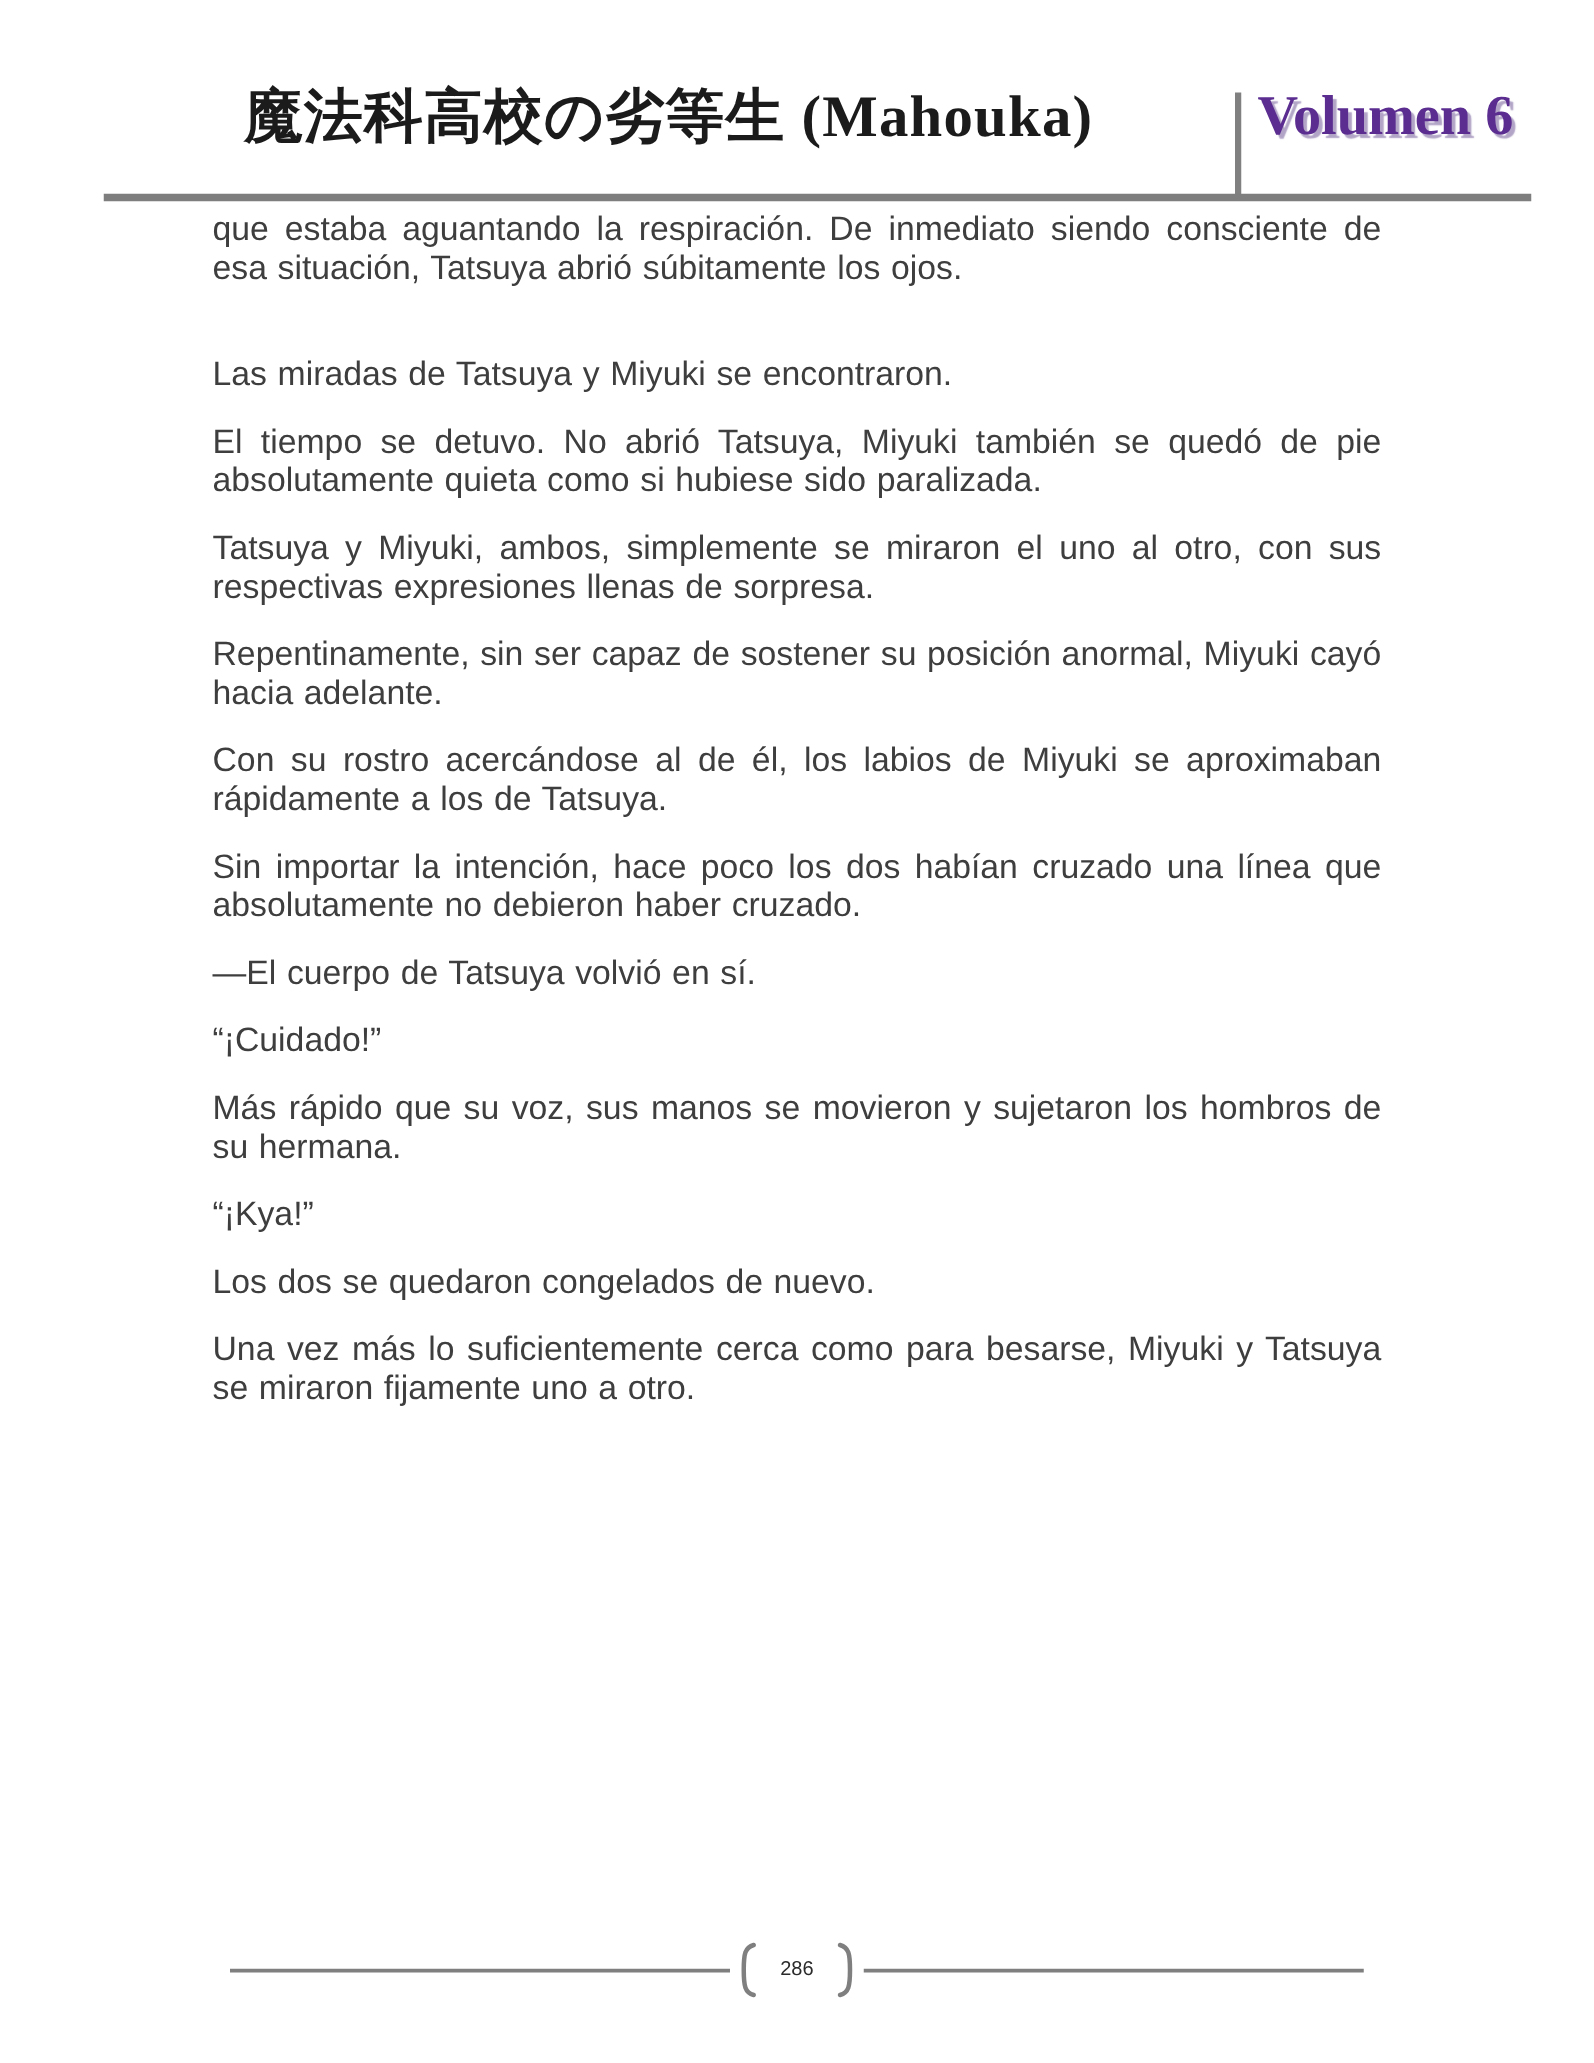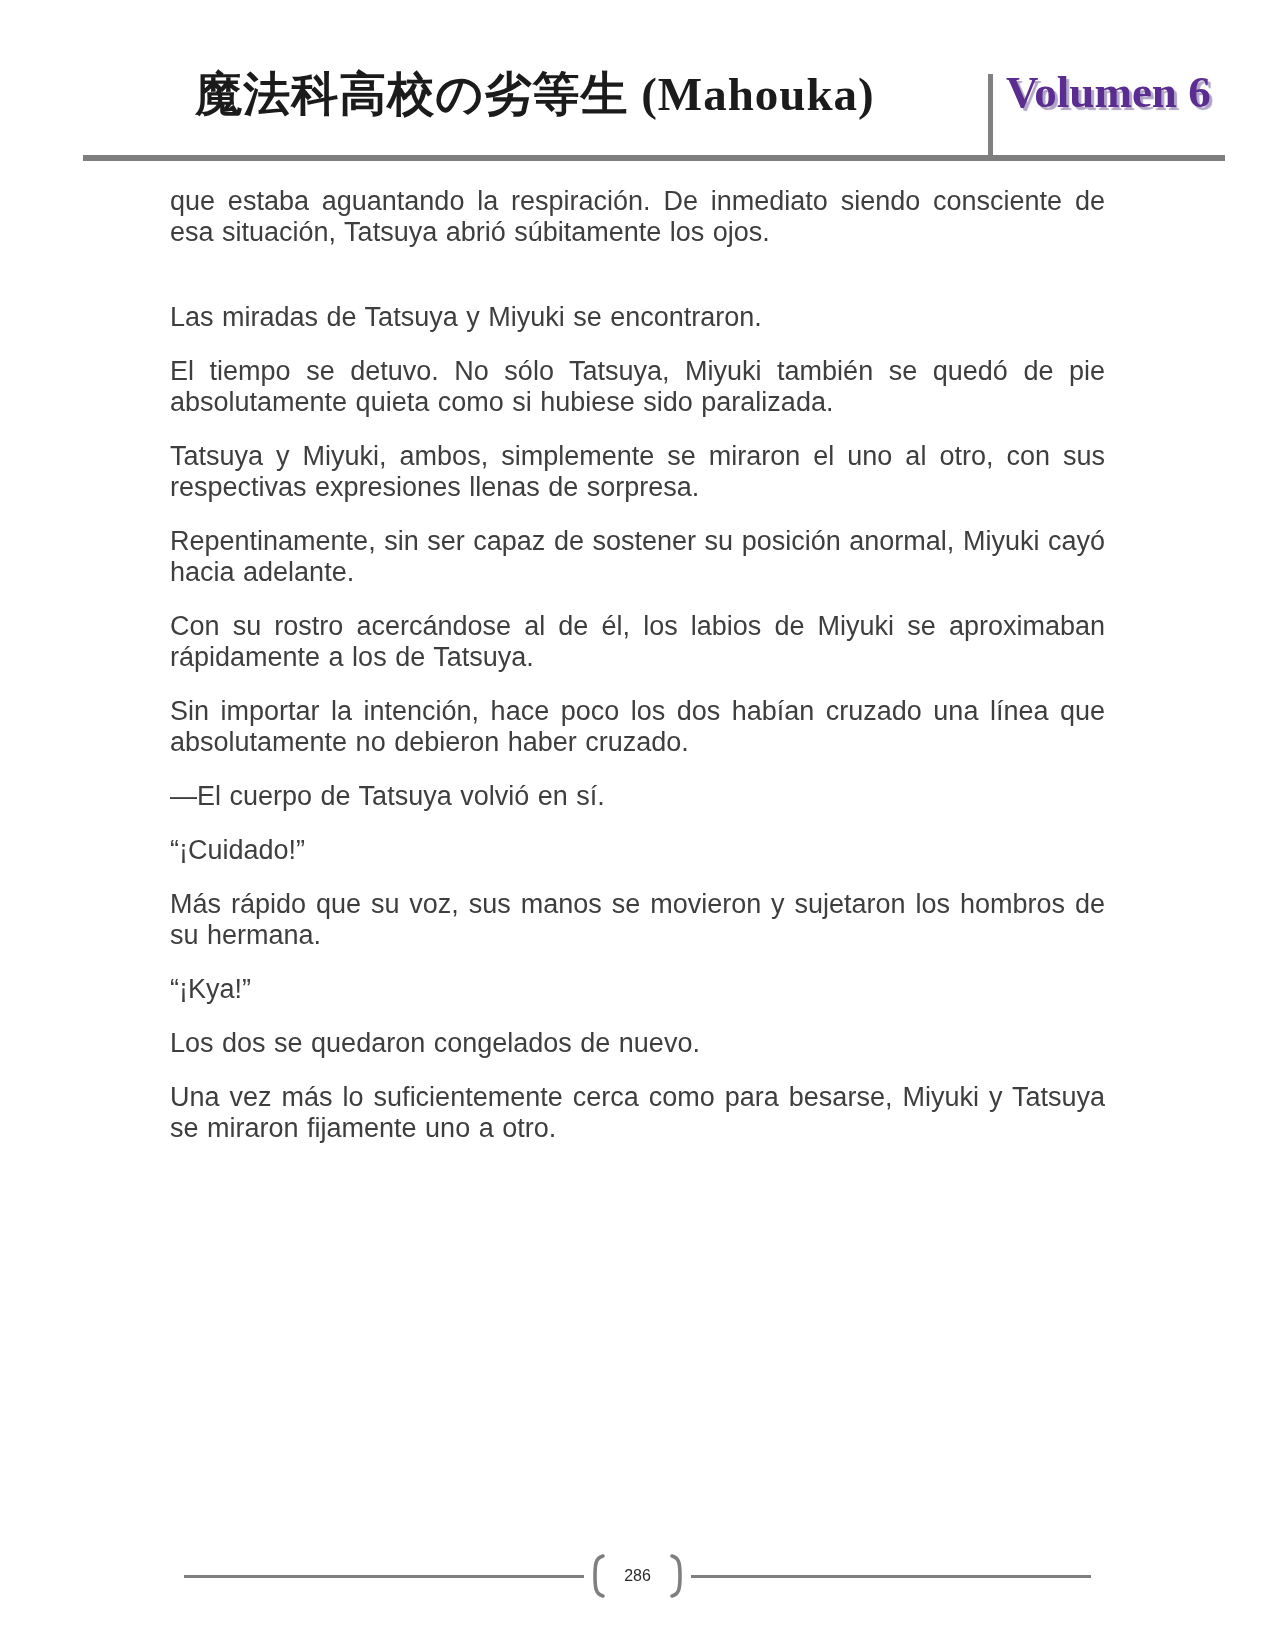--- a/index.html
+++ b/index.html
@@ -33,21 +33,21 @@
     color:#5b2d90;
     text-shadow:3px 3px 1px #b1a4c6;
     white-space:nowrap;
   }
   .hdr-rule{
     position:absolute;left:83px;top:155px;
     width:1142px;height:6px;background:#7e7e7e;
   }
   
   .body-text{
-    position:absolute;left:170px;top:186px;width:935px;
+    position:absolute;left:170px;top:168px;width:935px;
     color:#3e3e3e;
     font-size:27px;line-height:31px;
   }
   .body-text p{
     margin:0 0 23px 0;
     text-align:justify;
     text-align-last:left;
     word-spacing:1px;
   }
   .body-text p.gap-after{margin-bottom:54px;}
@@ -73,21 +73,21 @@
 <div class="page">
 
   <div class="hdr-title">魔法科高校の劣等生 (Mahouka)</div>
   <div class="hdr-divider"></div>
   <div class="hdr-volume">Volumen 6</div>
   <div class="hdr-rule"></div>
 
   <div class="body-text">
     <p class="gap-after">que estaba aguantando la respiración. De inmediato siendo consciente de esa situación, Tatsuya abrió súbitamente los ojos.</p>
     <p>Las miradas de Tatsuya y Miyuki se encontraron.</p>
-    <p>El tiempo se detuvo. No sólo Tatsuya, Miyuki también se quedó de pie absolutamente quieta como si hubiese sido paralizada.</p>
+    <p>El tiempo se detuvo. No abrió Tatsuya, Miyuki también se quedó de pie absolutamente quieta como si hubiese sido paralizada.</p>
     <p>Tatsuya y Miyuki, ambos, simplemente se miraron el uno al otro, con sus respectivas expresiones llenas de sorpresa.</p>
     <p>Repentinamente, sin ser capaz de sostener su posición anormal, Miyuki cayó hacia adelante.</p>
     <p>Con su rostro acercándose al de él, los labios de Miyuki se aproximaban rápidamente a los de Tatsuya.</p>
     <p>Sin importar la intención, hace poco los dos habían cruzado una línea que absolutamente no debieron haber cruzado.</p>
     <p>—El cuerpo de Tatsuya volvió en sí.</p>
     <p>“¡Cuidado!”</p>
     <p>Más rápido que su voz, sus manos se movieron y sujetaron los hombros de su hermana.</p>
     <p>“¡Kya!”</p>
     <p>Los dos se quedaron congelados de nuevo.</p>
     <p>Una vez más lo suficientemente cerca como para besarse, Miyuki y Tatsuya se miraron fijamente uno a otro.</p>

